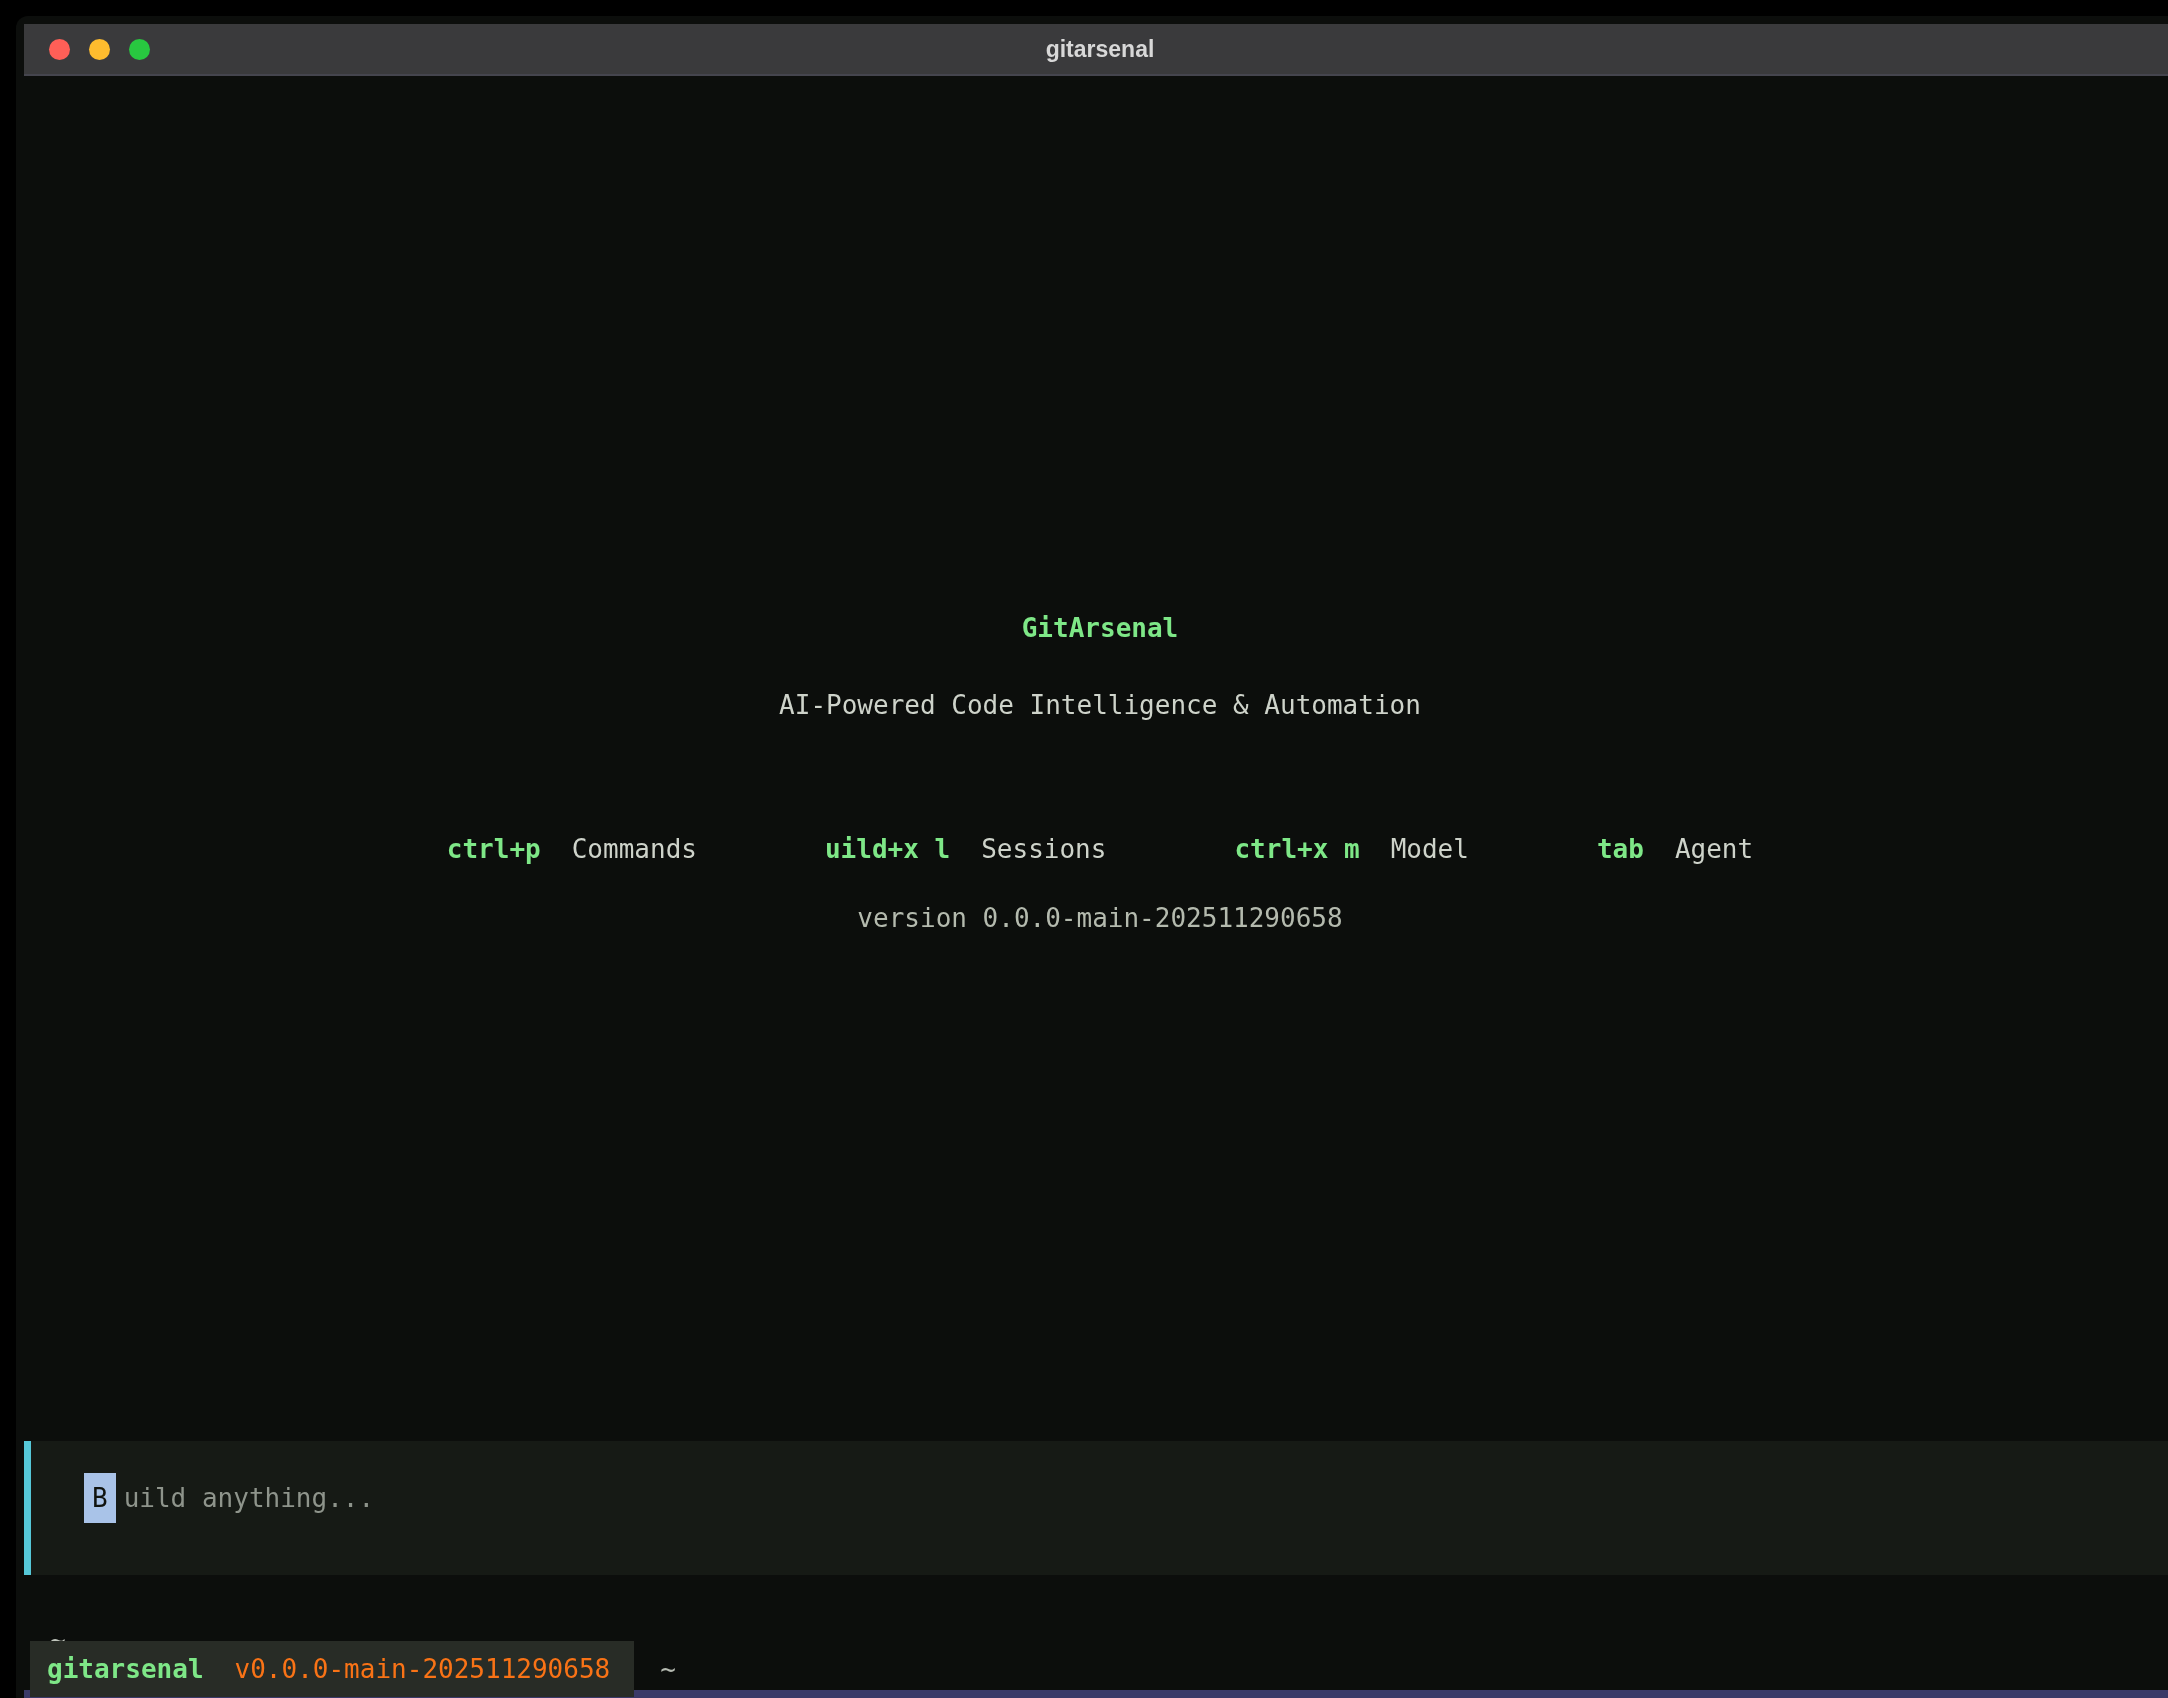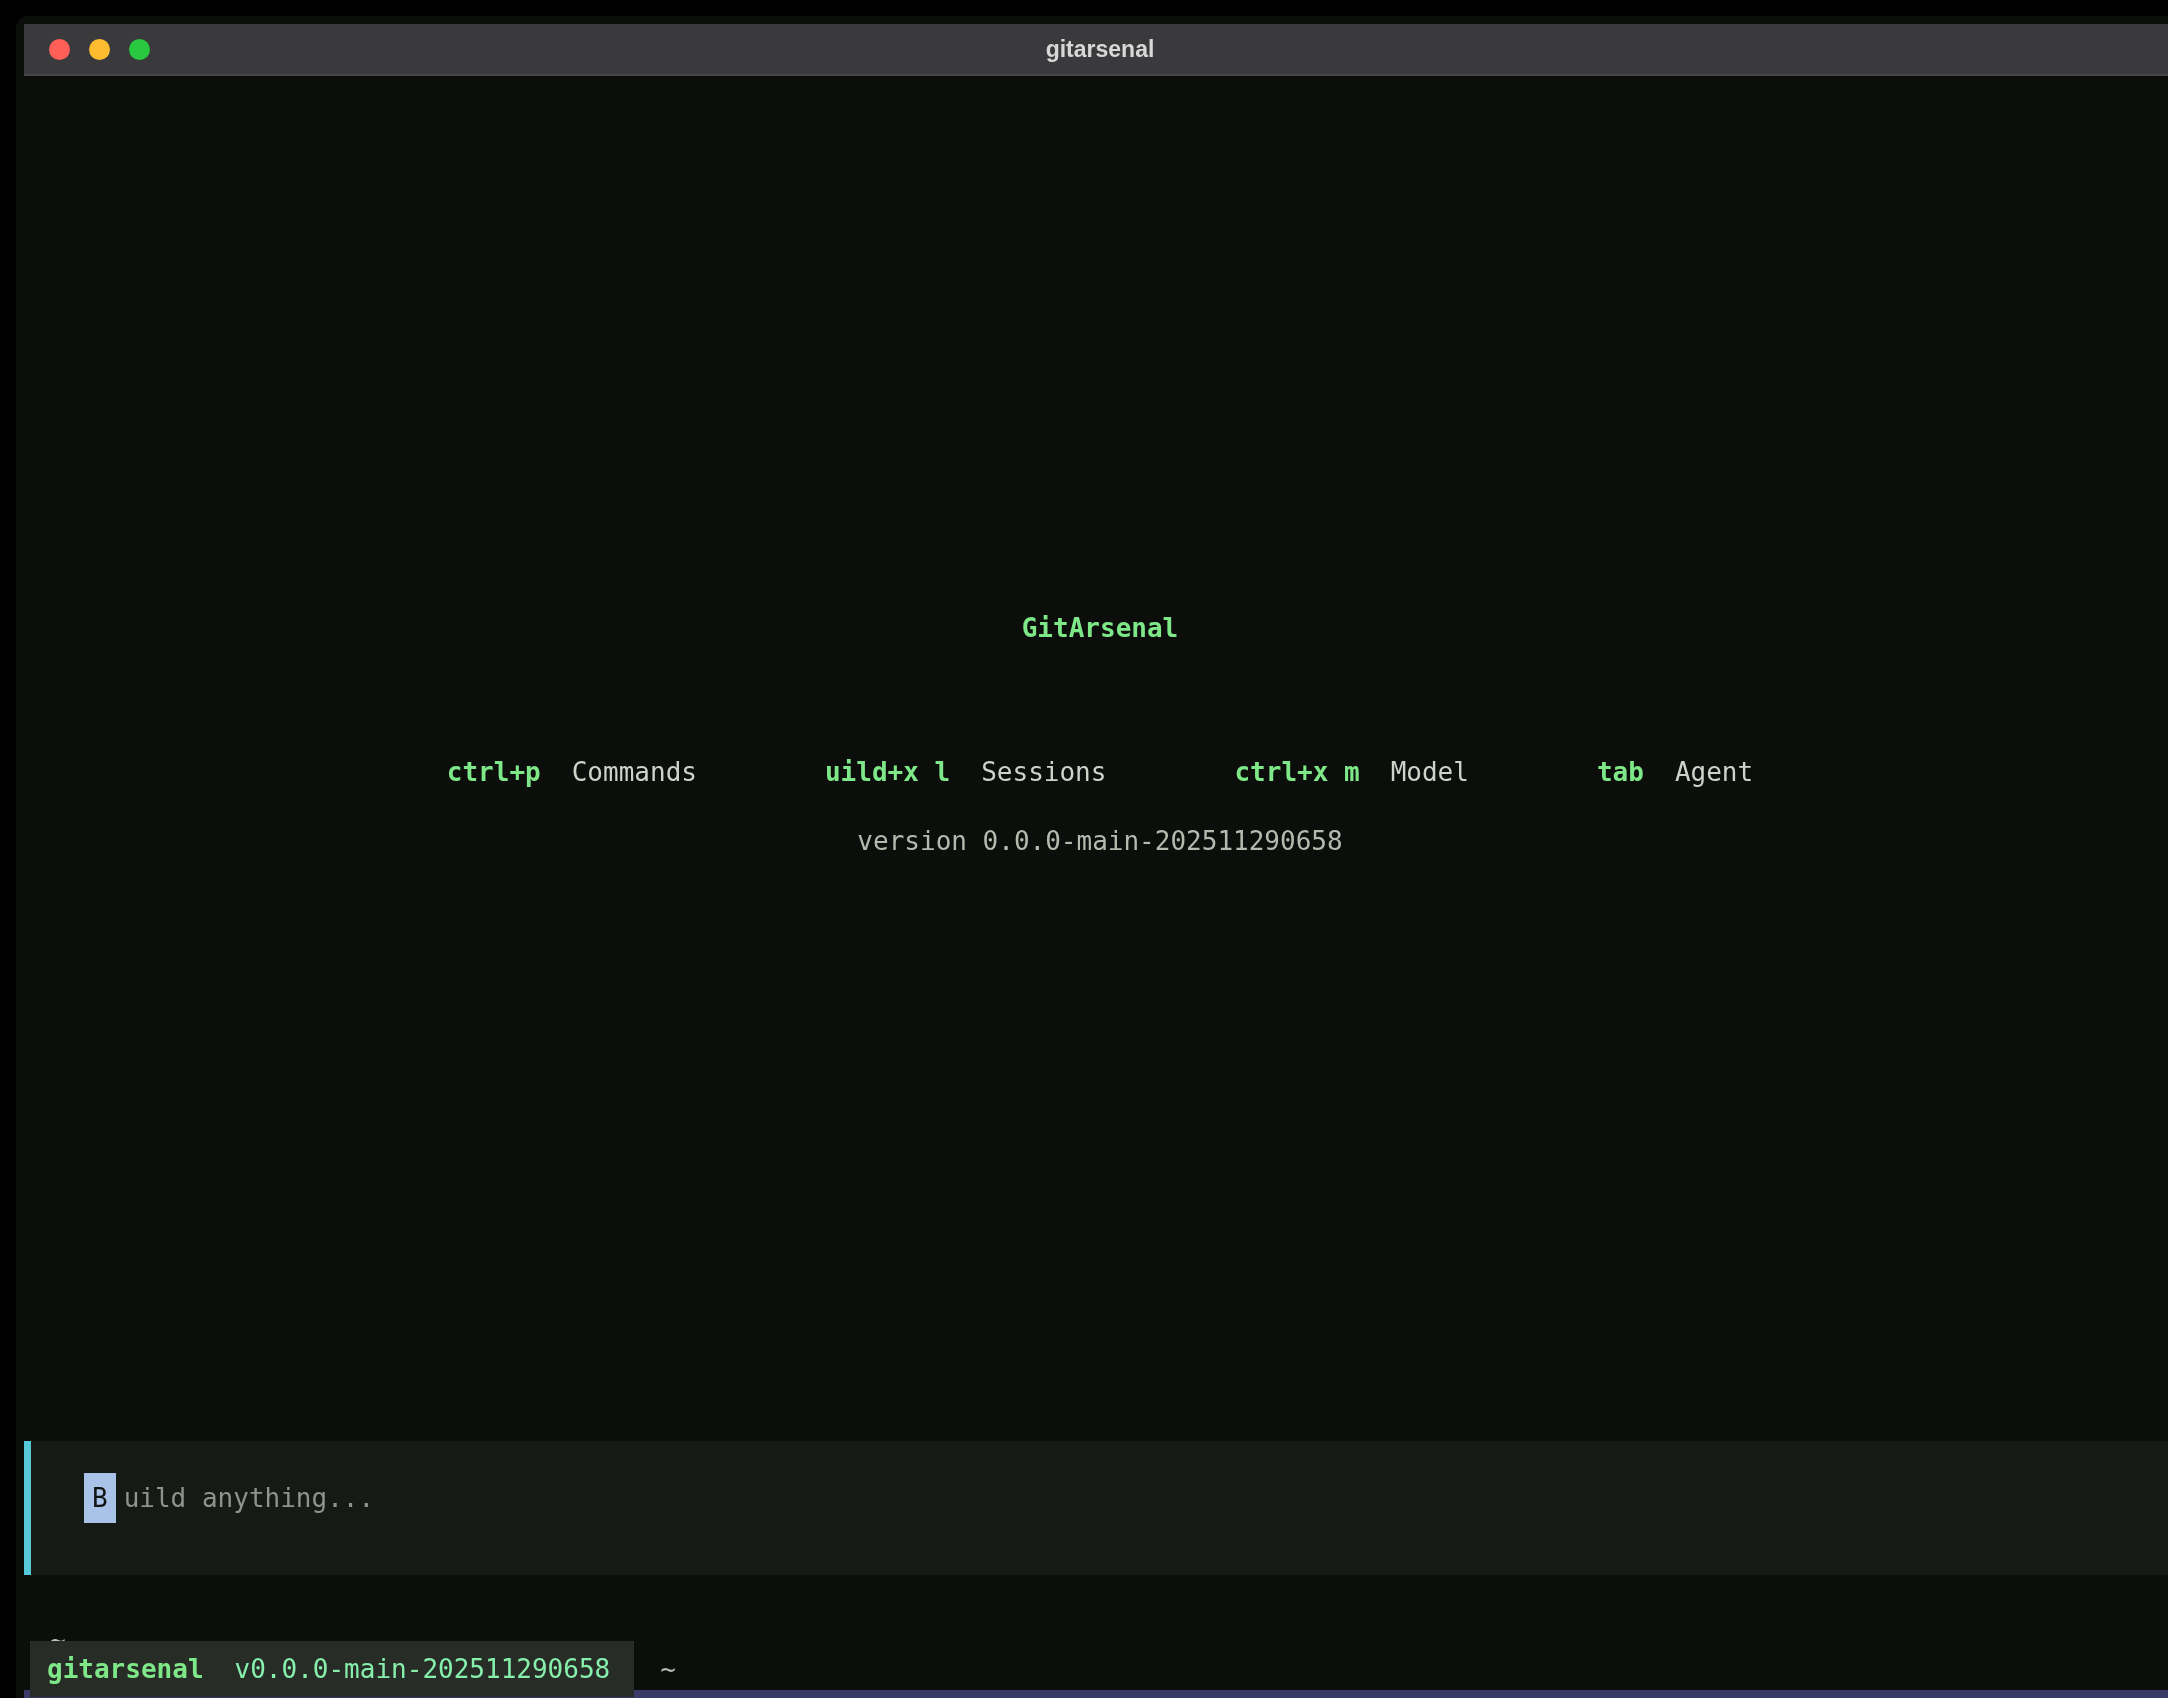--- a/index.html
+++ b/index.html
@@ -80,21 +80,21 @@
   .statusbar {
     position: absolute; left: 0; right: 0; bottom: 0; height: 42px;
     display: flex; align-items: center; padding-left: 6px;
   }
   .chip {
     display: inline-flex; align-items: center;
     background: var(--bg-chip, #282c26);
     padding: 3px 16px 3px 9px;
   }
   .chip-app { color: var(--accent-green, #7ee787); font-weight: 700; }
-  .chip-ver { color: #86efac; margin-left: 15px; }
+  .chip-ver { color: #f97316; margin-left: 15px; }
   .sb-path { color: #b5bab1; margin-left: 18px; }
   
   .bottom-strip { height: 8px; flex: none; background: var(--strip-indigo, #3a3a68); }
 </style>
 </head>
 <body>
 
 <div class="window">
 
   <div class="titlebar">
@@ -103,20 +103,21 @@
       <span class="light yellow"></span>
       <span class="light green"></span>
     </div>
     <div class="titlebar-title">gitarsenal</div>
   </div>
 
   <div class="terminal">
 
     <div class="hero">
       <div class="hero-title">GitArsenal</div>
+      <div class="hero-subtitle">AI-Powered Code Intelligence &amp; Automation</div>
       <div class="shortcuts">
         <div class="shortcut">
           <span class="keys">ctrl+p</span><span class="slabel">Commands</span>
         </div>
         <div class="shortcut">
           <span class="keys">uild+x l</span><span class="slabel">Sessions</span>
         </div>
         <div class="shortcut">
           <span class="keys">ctrl+x m</span><span class="slabel">Model</span>
         </div>

